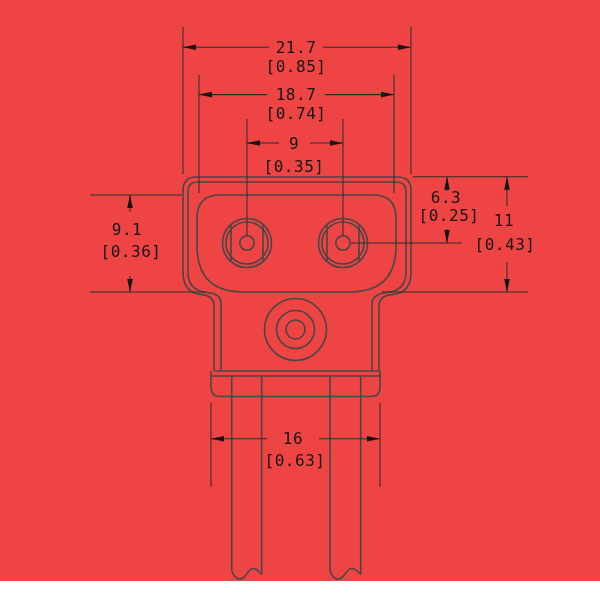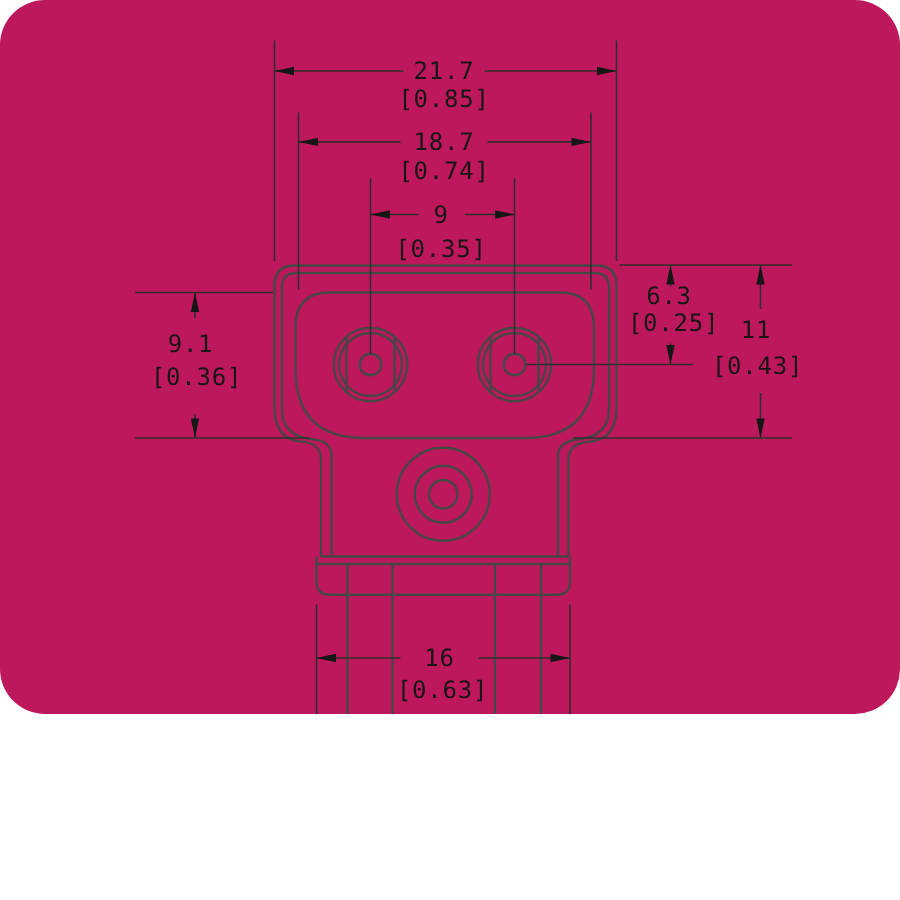--- a/index.html
+++ b/index.html
@@ -1,23 +1,22 @@
 <!DOCTYPE html>
 <html><head>
 <meta charset="utf-8">
 <style>
   html, body { margin: 0; padding: 0; background: #ffffff; }
   .canvas {
     position: relative;
     width: 600px;
-    height: 476px;
-    background: #be185d;
+    height: 581px;
+    background: #ef4444;
     font-family: "DejaVu Sans Mono", monospace;
     overflow: hidden;
-    border-radius: 30px;
   }
   svg { display: block; }
   .part   { stroke: #474747; stroke-width: 1.6; fill: none; stroke-linejoin: round; }
   .dimln  { stroke: #2e2e2e; stroke-width: 1.05; fill: none; }
   .arrow  { fill: #161616; stroke: none; }
   .dimtxt {
     fill: #161616;
     font-family: "DejaVu Sans Mono", monospace;
     font-size: 16px;
     text-anchor: middle;

